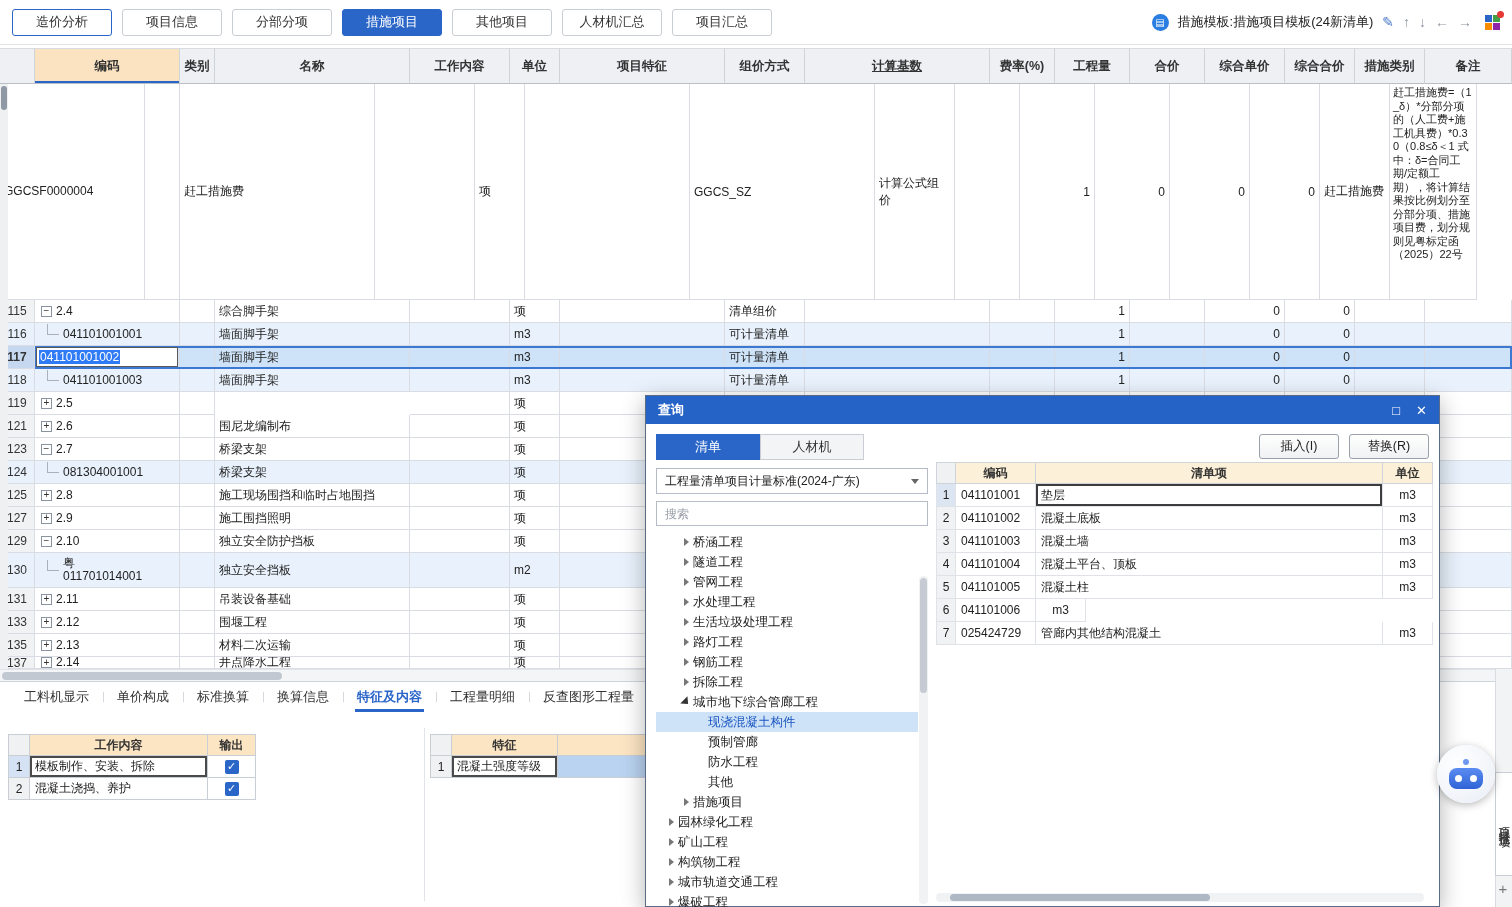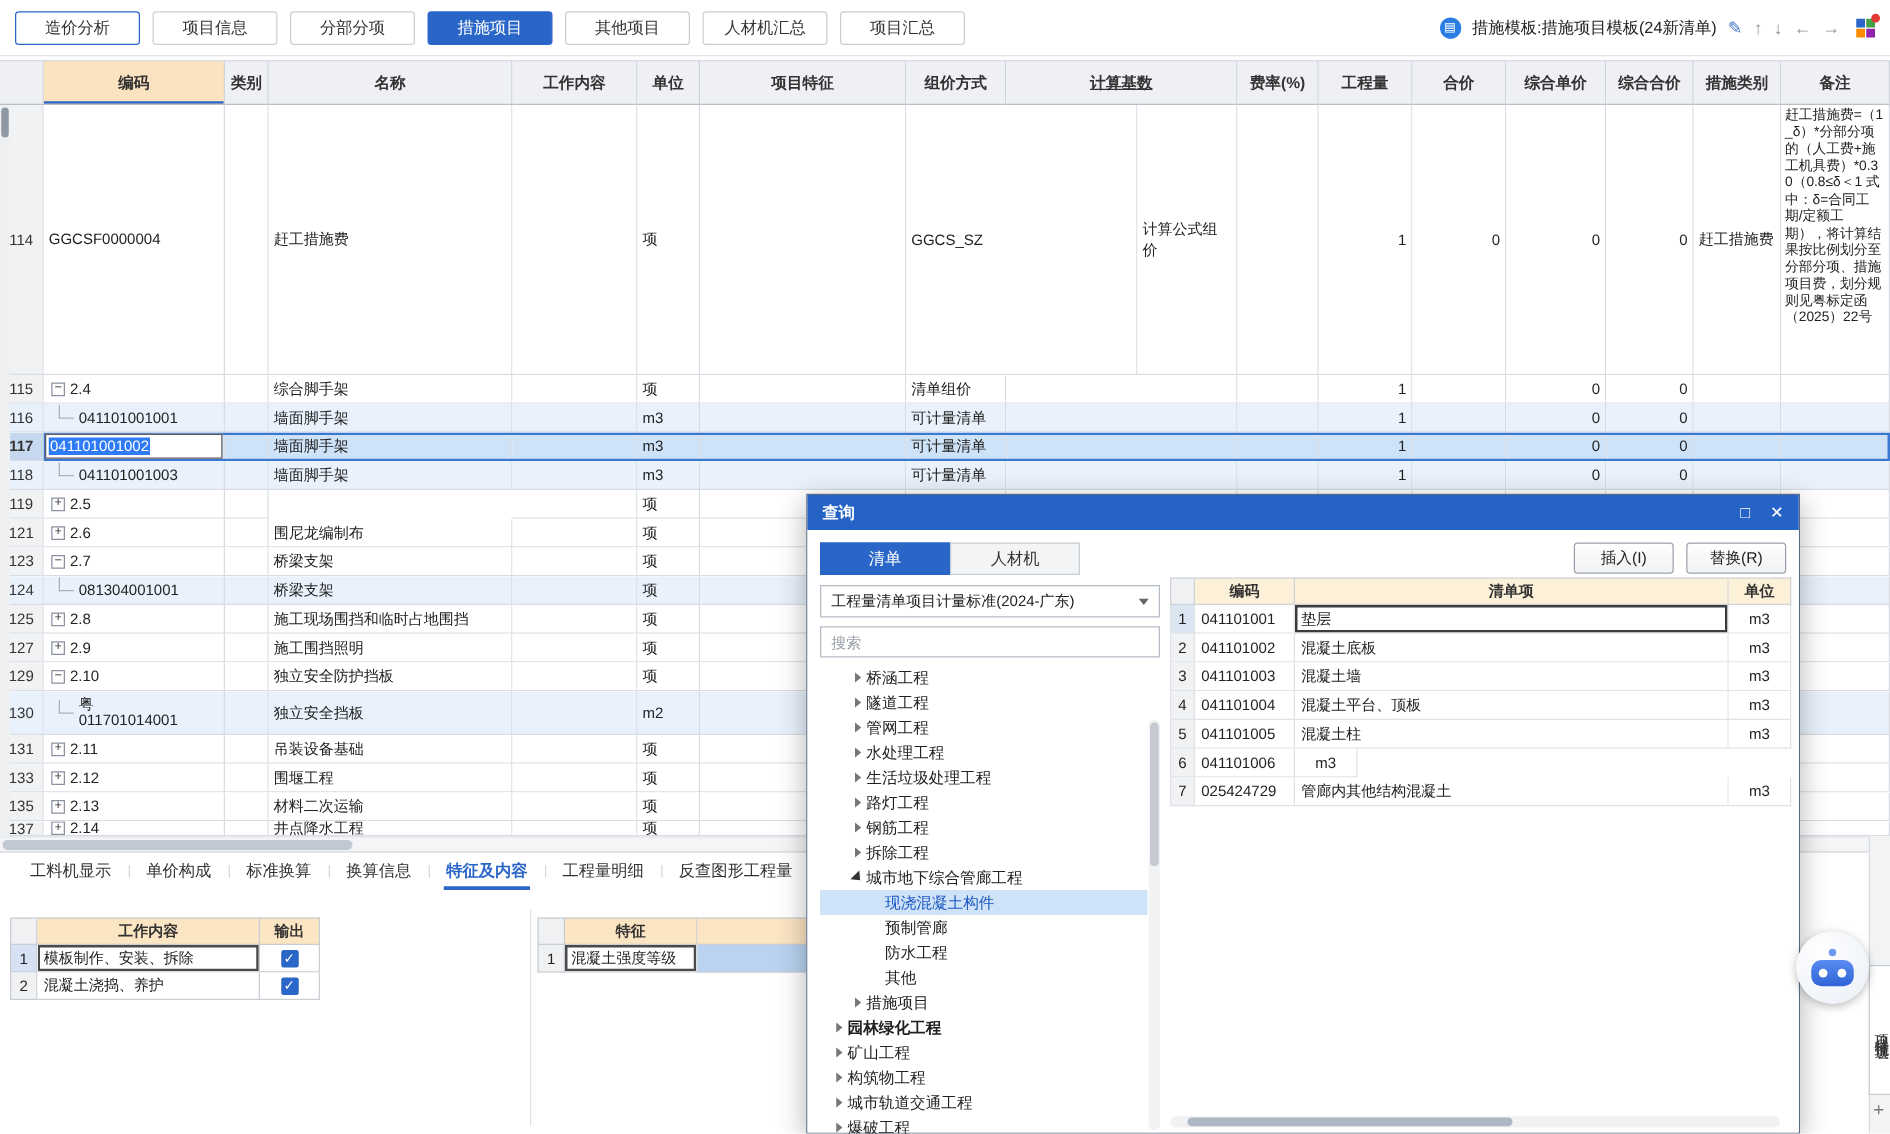--- a/index.html
+++ b/index.html
@@ -164,21 +164,20 @@
       <div class="hcell" style="width: 65px;">费率(%)</div>
       <div class="hcell" style="width: 75px;">工程量</div>
       <div class="hcell" style="width: 75px;">合价</div>
       <div class="hcell" style="width: 80px;">综合单价</div>
       <div class="hcell" style="width: 70px;">综合合价</div>
       <div class="hcell" style="width: 70px;">措施类别</div>
       <div class="hcell" style="width: 87px;">备注</div>
     </div>
   <div class="mt-body" id="mt-body">
       <div class="trow" style="height: 216px;">
-        <div class="cell gutter" style="width: 35px;">114</div>
         <div class="cell code" style="width: 145px;">
           <span class="code-text">GGCSF0000004</span>
         </div>
         <div class="cell" style="width: 35px;"></div>
         <div class="cell" style="width: 195px;">赶工措施费</div>
         <div class="cell" style="width: 100px;"></div>
         <div class="cell" style="width: 50px;">项</div>
         <div class="cell" style="width: 165px;"></div>
         <div class="cell" style="width: 185px;">GGCS_SZ</div>
         <div class="cell" style="width: 80px;">计算公式组价</div>
@@ -657,21 +656,21 @@
               <span>防水工程</span>
             </div>
             <div class="tnode" style="padding-left: 38px;">
               <span class="arrow"></span>
               <span>其他</span>
             </div>
             <div class="tnode" style="padding-left: 23px;">
               <span class="arrow collapsed"></span>
               <span>措施项目</span>
             </div>
-            <div class="tnode" style="padding-left: 8px; font-weight: bold;">
+            <div class="tnode" style="padding-left: 8px;">
               <span class="arrow collapsed"></span>
               <span>园林绿化工程</span>
             </div>
             <div class="tnode" style="padding-left: 8px;">
               <span class="arrow collapsed"></span>
               <span>矿山工程</span>
             </div>
             <div class="tnode" style="padding-left: 8px;">
               <span class="arrow collapsed"></span>
               <span>构筑物工程</span>

